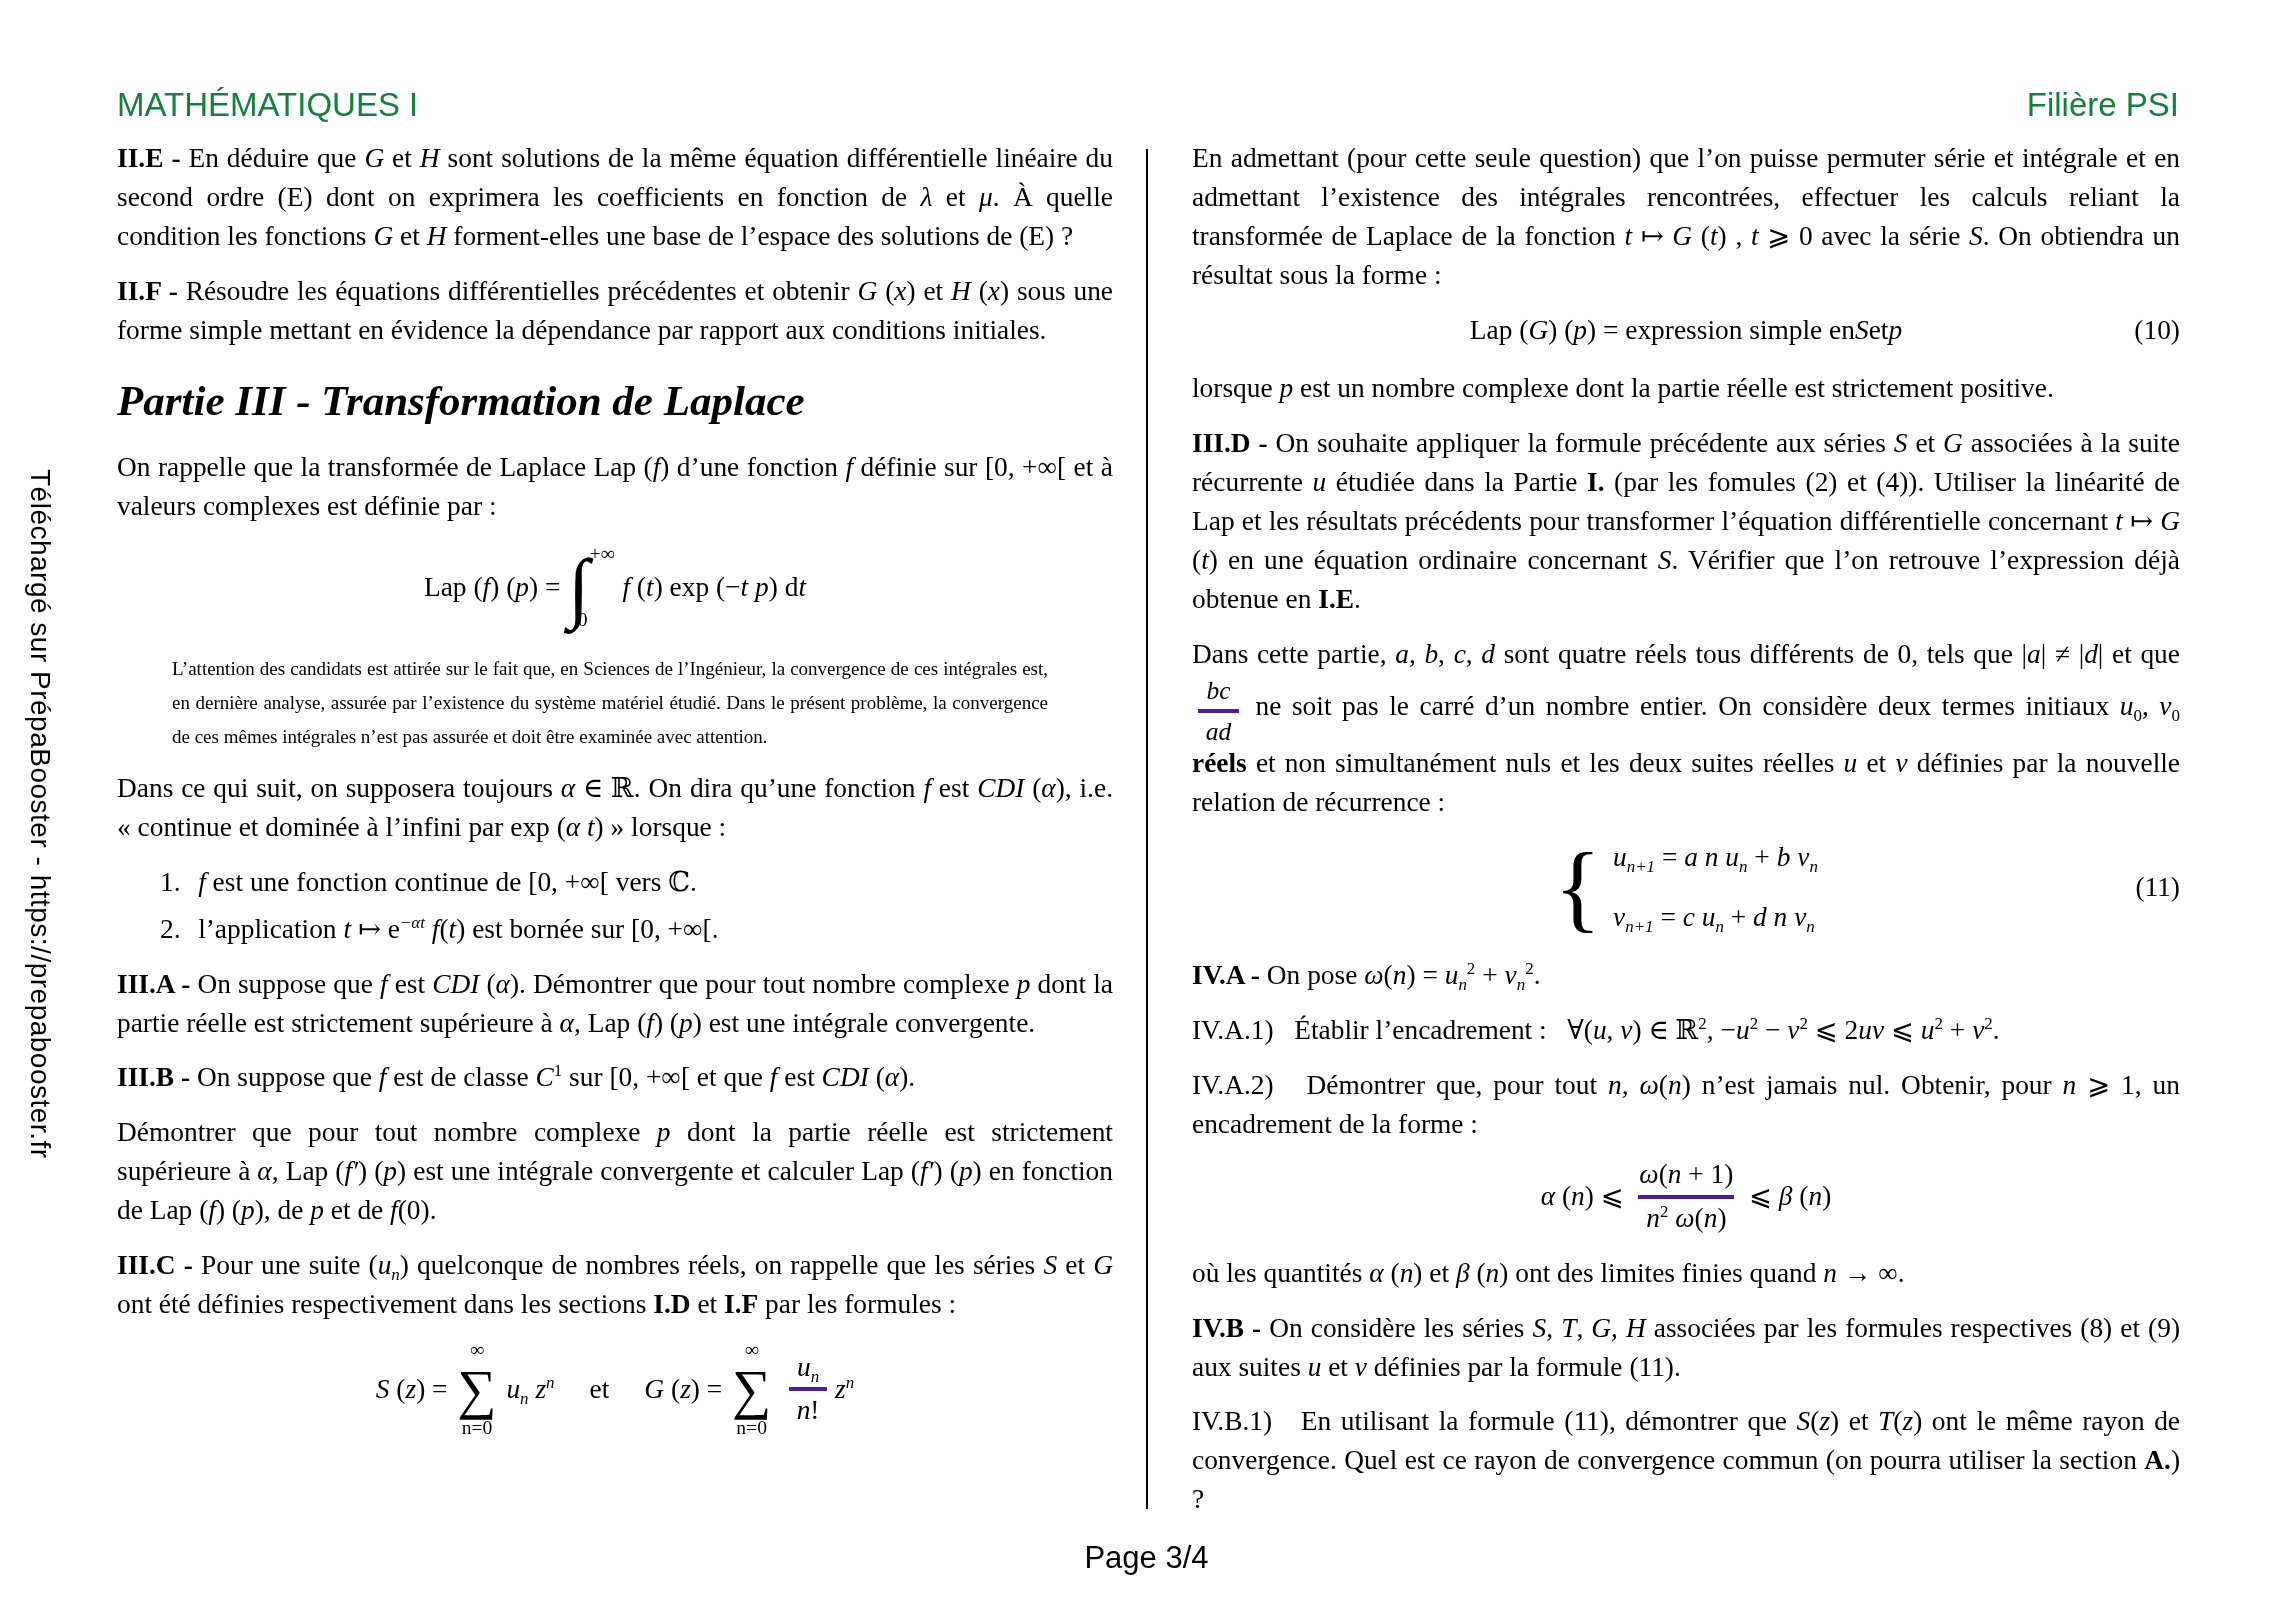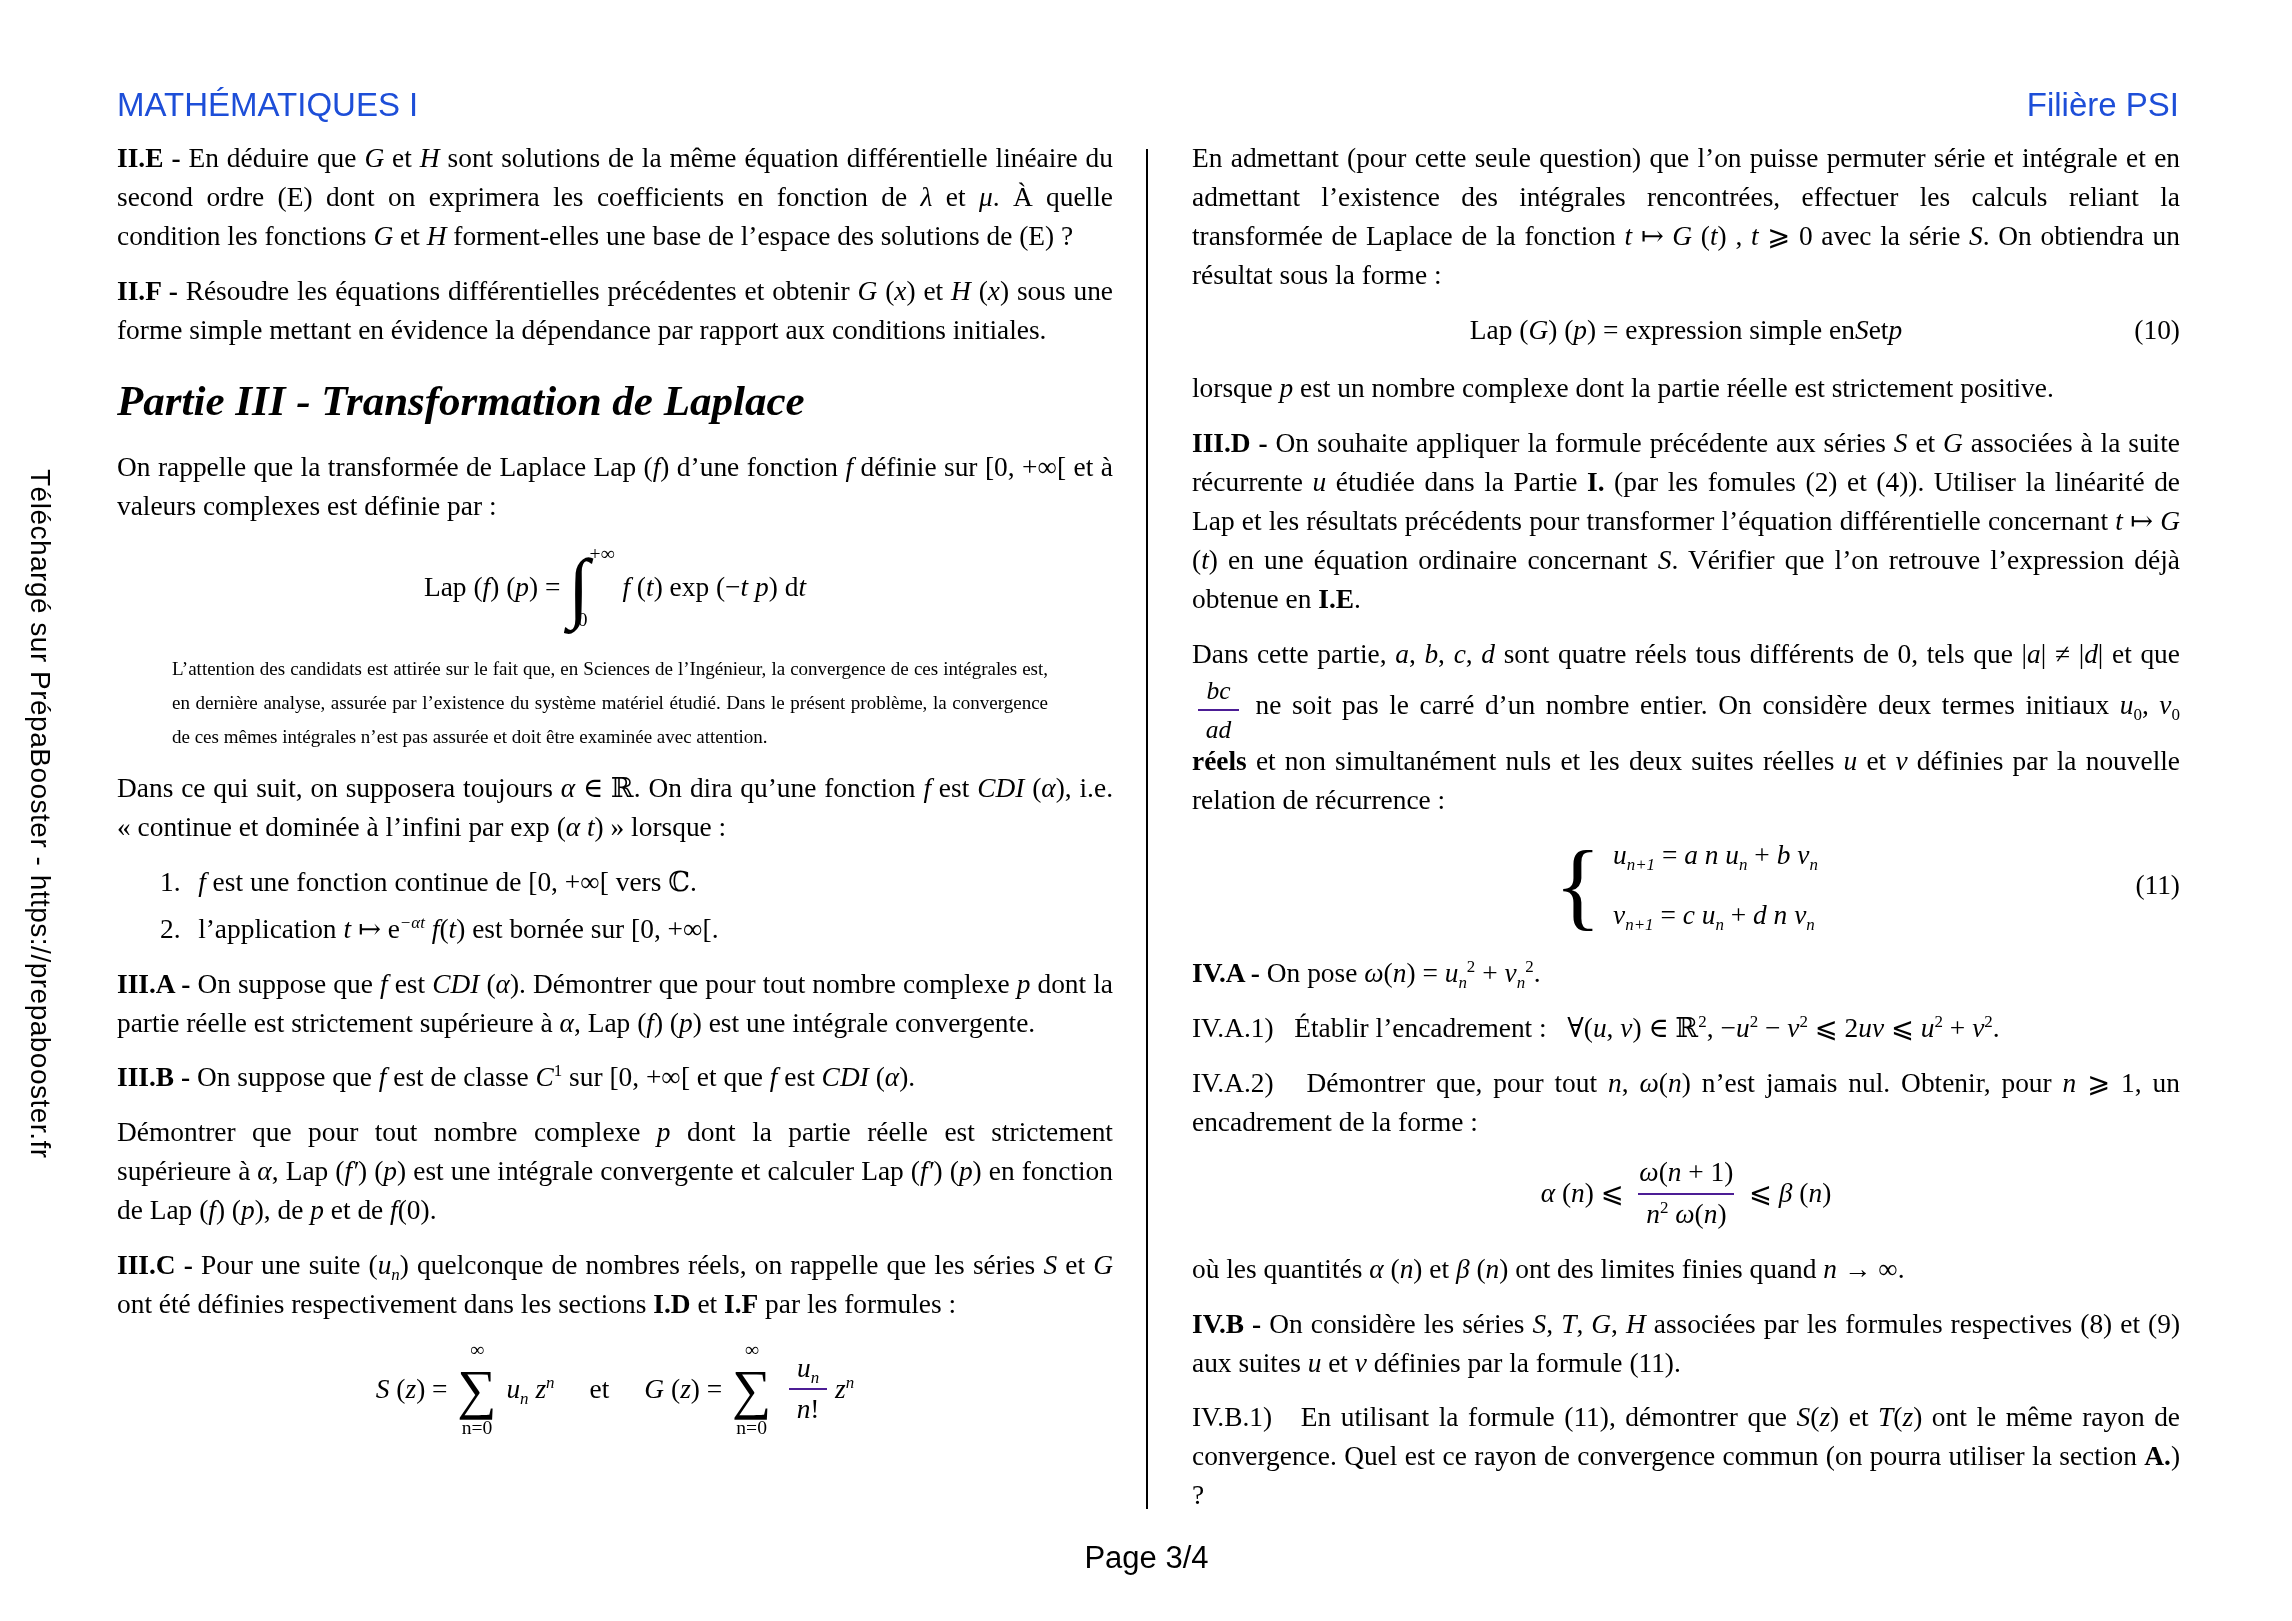--- a/index.html
+++ b/index.html
@@ -6,21 +6,21 @@
   .page{
     position:relative;
     width:2293px;height:1621px;
     background:#ffffff;color:#000;
     font-family:"Liberation Serif","DejaVu Serif",serif;
     overflow:hidden;
   }
   .hdr{
     position:absolute;top:86px;
     font-family:"Liberation Sans","DejaVu Sans",sans-serif;
-    font-size:33px;color:#1d4ed8;
+    font-size:33px;color:#15803d;
   }
   .hdr-left{left:117px;}
   .hdr-right{right:114px;}
   .watermark{
     position:absolute;left:23.5px;top:469px;
     writing-mode:vertical-rl;text-orientation:sideways;
     font-family:"Liberation Sans","DejaVu Sans",sans-serif;
     font-size:28px;letter-spacing:0.5px;white-space:nowrap;
   }
   .divider{
@@ -57,21 +57,21 @@
   .eq-num{position:absolute;right:0;top:50%;transform:translateY(-50%);}
   .intwrap{display:inline-flex;align-items:center;margin:0 7.8px;}
   .int{font-size:78px;line-height:.95;}
   .intlims{display:flex;flex-direction:column;justify-content:space-between;height:86px;font-size:19.6px;line-height:1;padding:2px 0;}
   .intlims .liml{transform:translateX(-11.8px);align-self:flex-start;}
   .bigop{display:inline-flex;flex-direction:column;align-items:center;margin:0 9.8px;}
   .bigop .lim{font-size:19.6px;line-height:1.15;}
   .bigop .op{font-size:55px;line-height:1;}
   .frac{display:inline-flex;flex-direction:column;align-items:center;vertical-align:middle;margin:0 7.8px;}
   .frac .fnum{padding:0 7.8px 3.9px 7.8px;line-height:1.15;}
-  .frac .fden{border-top:2px solid #4c1d95;padding:3.9px 7.8px 0 7.8px;line-height:1.15;}
+  .frac .fden{border-top:4px solid #4c1d95;padding:3.9px 7.8px 0 7.8px;line-height:1.15;}
   .frac.inline{font-size:25.5px;margin:0 5.9px;transform:translateY(2px);}
   .eqsep{margin:0 35px;}
   .sys{display:inline-flex;align-items:center;}
   .brace{font-size:98px;font-weight:400;line-height:1;margin-right:11.8px;}
   .syslines{display:flex;flex-direction:column;align-items:flex-start;gap:21px;}
   .footer{
     position:absolute;left:0;right:0;bottom:45px;text-align:center;
     font-family:"Liberation Sans","DejaVu Sans",sans-serif;font-size:31px;
   }
 </style>

